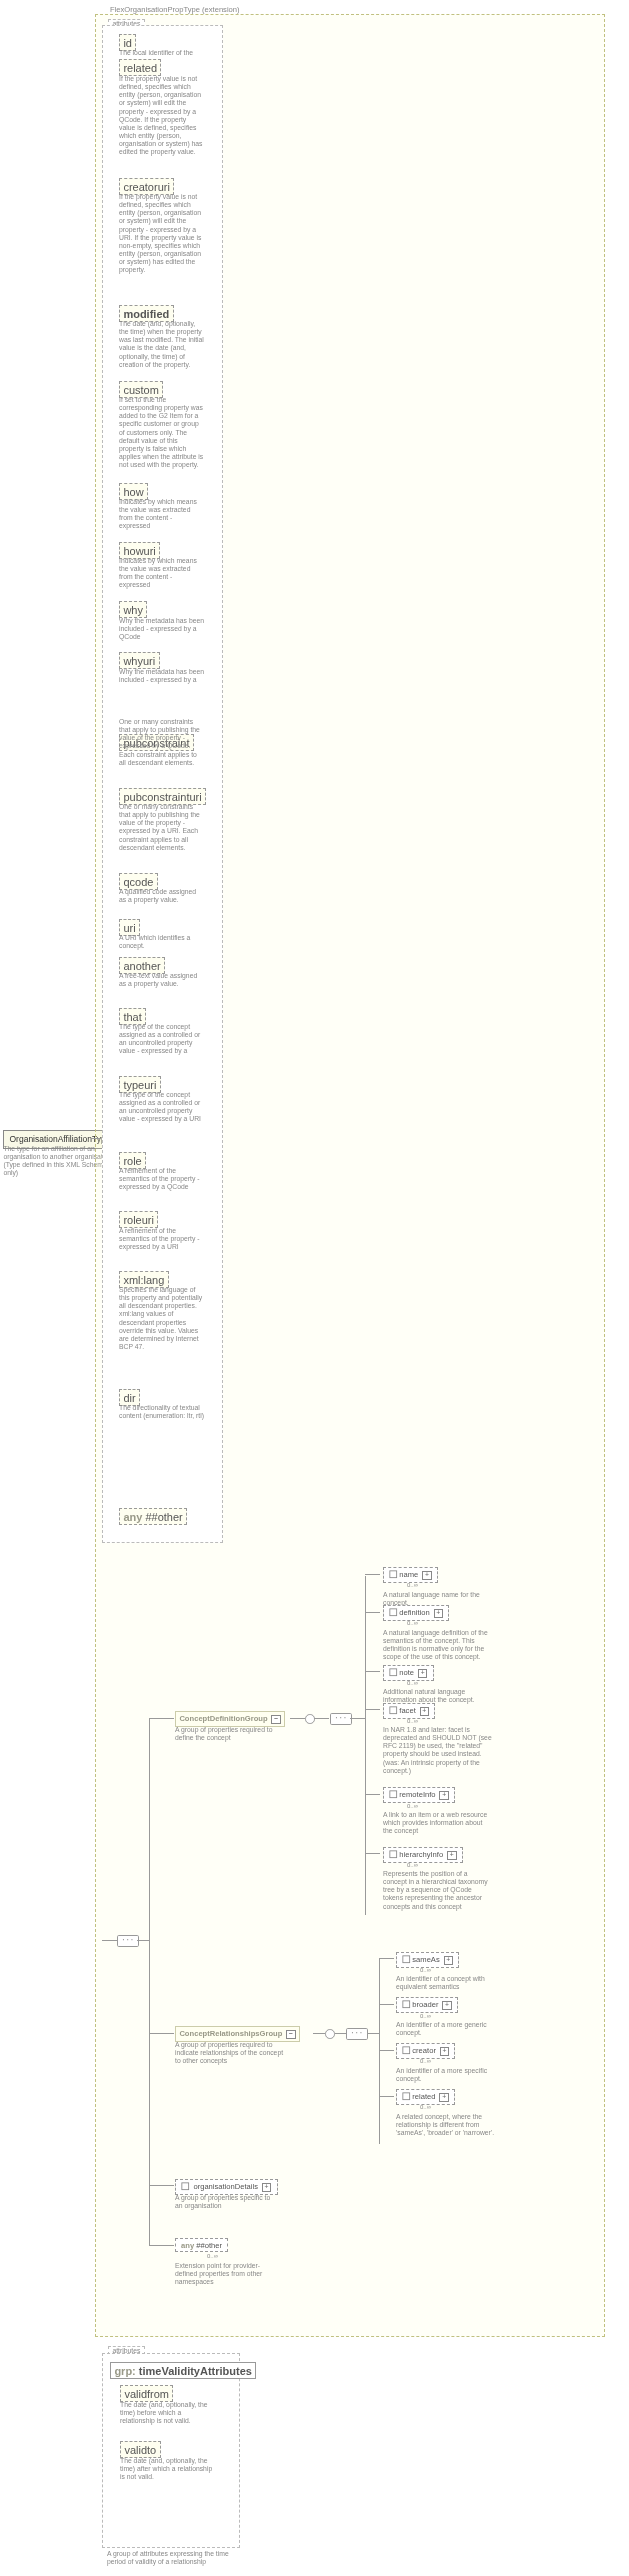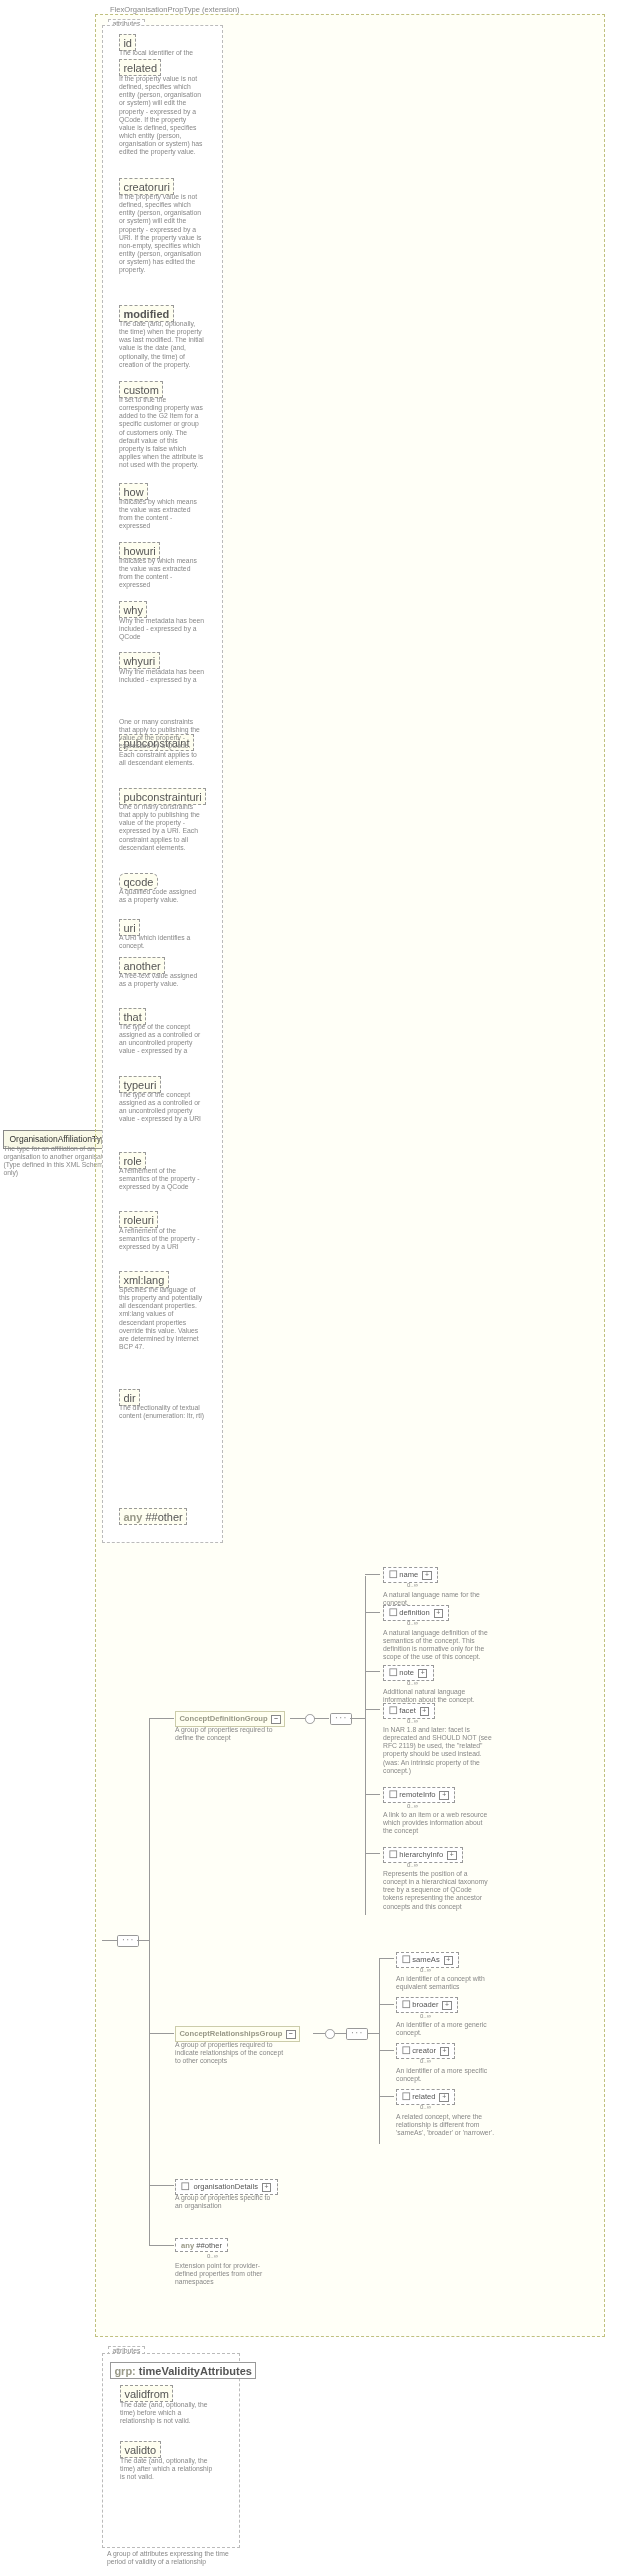--- a/index.html
+++ b/index.html
@@ -62,21 +62,21 @@
       <div class="box" style="left: 119px; top: 542px;"><span>howuri</span></div>
       <div class="desc" style="left: 119px; top: 557px; width: 85px;">Indicates by which means the value was extracted from the content - expressed</div>
       <div class="box" style="left: 119px; top: 601px;"><span>why</span></div>
       <div class="desc" style="left: 119px; top: 617px; width: 85px;">Why the metadata has been included - expressed by a QCode</div>
       <div class="box" style="left: 119px; top: 652px;"><span>whyuri</span></div>
       <div class="desc" style="left: 119px; top: 668px; width: 85px;">Why the metadata has been included - expressed by a</div>
       <div class="box" style="left: 119px; top: 703px; margin-top: 31px;"><span>pubconstraint</span></div>
       <div class="desc" style="left: 119px; top: 718px; width: 85px;">One or many constraints that apply to publishing the value of the property - expressed by a QCode. Each constraint applies to all descendant elements.</div>
       <div class="box" style="left: 119px; top: 788px;"><span>pubconstrainturi</span></div>
       <div class="desc" style="left: 119px; top: 803px; width: 85px;">One or many constraints that apply to publishing the value of the property - expressed by a URI. Each constraint applies to all descendant elements.</div>
-      <div class="box" style="left: 119px; top: 873px; border-radius: 6px;"><span>qcode</span></div>
+      <div class="box" style="left: 119px; top: 873px;"><span>qcode</span></div>
       <div class="desc" style="left: 119px; top: 888px; width: 85px;">A qualified code assigned as a property value.</div>
       <div class="box" style="left: 119px; top: 919px;"><span>uri</span></div>
       <div class="desc" style="left: 119px; top: 934px; width: 85px;">A URI which identifies a concept.</div>
       <div class="box" style="left: 119px; top: 957px;"><span>another</span></div>
       <div class="desc" style="left: 119px; top: 972px; width: 85px;">A free-text value assigned as a property value.</div>
       <div class="box" style="left: 119px; top: 1008px;"><span>that</span></div>
       <div class="desc" style="left: 119px; top: 1023px; width: 85px;">The type of the concept assigned as a controlled or an uncontrolled property value - expressed by a</div>
       <div class="box" style="left: 119px; top: 1076px;"><span>typeuri</span></div>
       <div class="desc" style="left: 119px; top: 1091px; width: 85px;">The type of the concept assigned as a controlled or an uncontrolled property value - expressed by a URI</div>
       <div class="box" style="left: 119px; top: 1152px;"><span>role</span></div>

